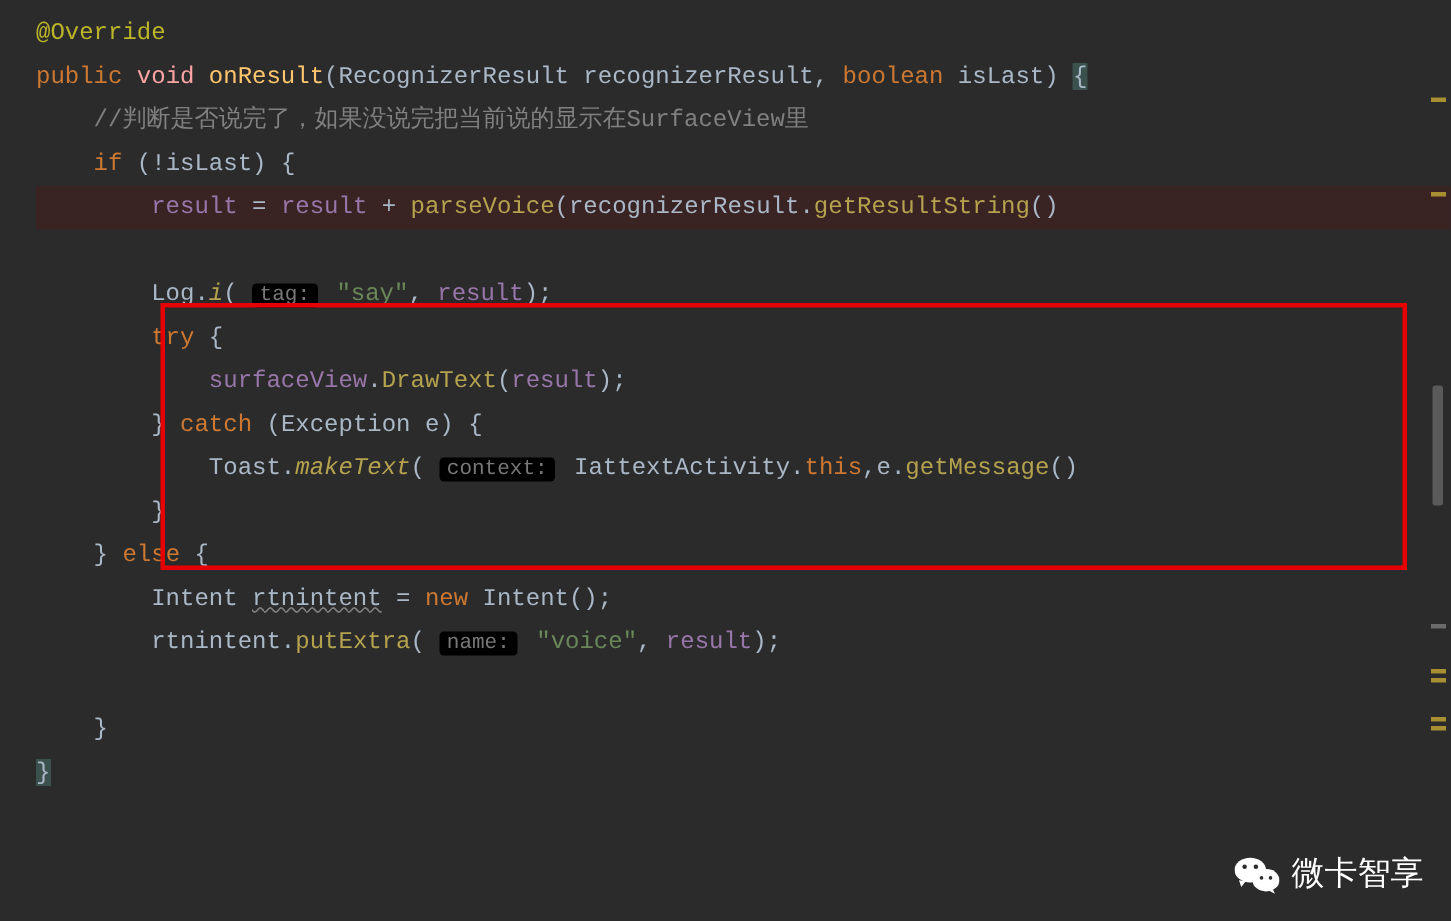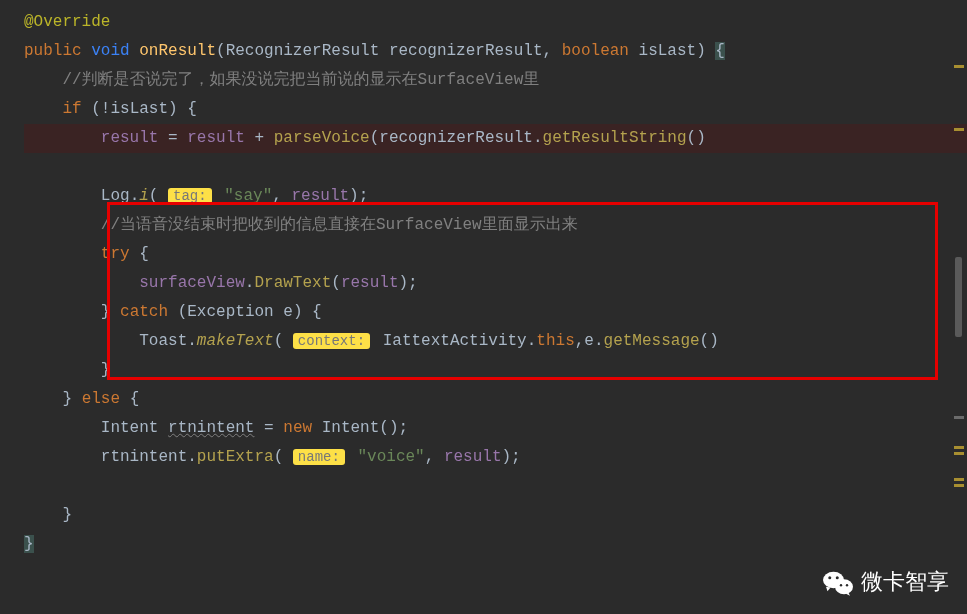--- a/index.html
+++ b/index.html
@@ -22,40 +22,40 @@
       color: #a9b7c6;
       position: relative;
     }
     .line {
       white-space: pre;
       height: 29px;
       line-height: 29px;
     }
     .kw-annotation { color: #bbb529; }
     .kw-public { color: #cc7832; }
-    .kw-void { color: #3b82f6; }
+    .kw-void { color: #fca5a5; }
     .kw-boolean { color: #cc7832; }
     .kw-if { color: #cc7832; }
     .kw-else { color: #cc7832; }
     .kw-try { color: #cc7832; }
     .kw-catch { color: #cc7832; }
     .kw-new { color: #cc7832; }
     .kw-this { color: #cc7832; }
     .method-name { color: #ffc66d; }
     .method-call { color: #b4a24e; }
     .type { color: #a9b7c6; }
     .var { color: #a9b7c6; }
     .field { color: #9876aa; }
     .string { color: #6a8759; }
     .comment { color: #808080; }
     .number { color: #6897bb; }
     .static-call { font-style: italic; color: #b4a24e; }
     .punct { color: #a9b7c6; }
     .param-hint {
-      background-color: #fde047;
+      background-color: #000000;
       color: #787878;
       padding: 0 5px;
       border-radius: 3px;
       font-size: 14px;
       margin-right: 3px;
     }
     .highlight-box {
       position: absolute;
       border: 3px solid #e60000;
       pointer-events: none;
@@ -125,21 +125,20 @@
   <div class="line">    <span class="comment">//判断是否说完了，如果没说完把当前说的显示在SurfaceView里</span></div>
 
   <div class="line">    <span class="kw-if">if</span> <span class="punct">(</span><span class="var">!isLast</span><span class="punct">) {</span></div>
 
   <div class="line highlight-line-bg">        <span class="field">result</span> <span class="punct">=</span> <span class="field">result</span> <span class="punct">+</span> <span class="method-call">parseVoice</span><span class="punct">(</span><span class="var">recognizerResult</span><span class="punct">.</span><span class="method-call">getResultString</span><span class="punct">()</span></div>
 
   <div class="line"> </div>
 
   <div class="line">        <span class="type">Log</span><span class="punct">.</span><span class="static-call">i</span><span class="punct">( </span><span class="param-hint">tag:</span> <span class="string">"say"</span><span class="punct">, </span><span class="field">result</span><span class="punct">);</span></div>
 
-  <div class="line">        <span class="comment">//当语音没结束时把收到的信息直接在SurfaceView里面显示出来</span></div>
 
   <div class="line">        <span class="kw-try">try</span> <span class="punct">{</span></div>
 
   <div class="line">            <span class="field">surfaceView</span><span class="punct">.</span><span class="method-call">DrawText</span><span class="punct">(</span><span class="field">result</span><span class="punct">);</span></div>
 
   <div class="line">        <span class="punct">}</span> <span class="kw-catch">catch</span> <span class="punct">(</span><span class="type">Exception</span> <span class="var">e</span><span class="punct">) {</span></div>
 
   <div class="line">            <span class="type">Toast</span><span class="punct">.</span><span class="static-call">makeText</span><span class="punct">( </span><span class="param-hint">context:</span> <span class="type">IattextActivity</span><span class="punct">.</span><span class="kw-this">this</span><span class="punct">,</span><span class="var">e</span><span class="punct">.</span><span class="method-call">getMessage</span><span class="punct">()</span></div>
 
   <div class="line">        <span class="punct">}</span></div>

